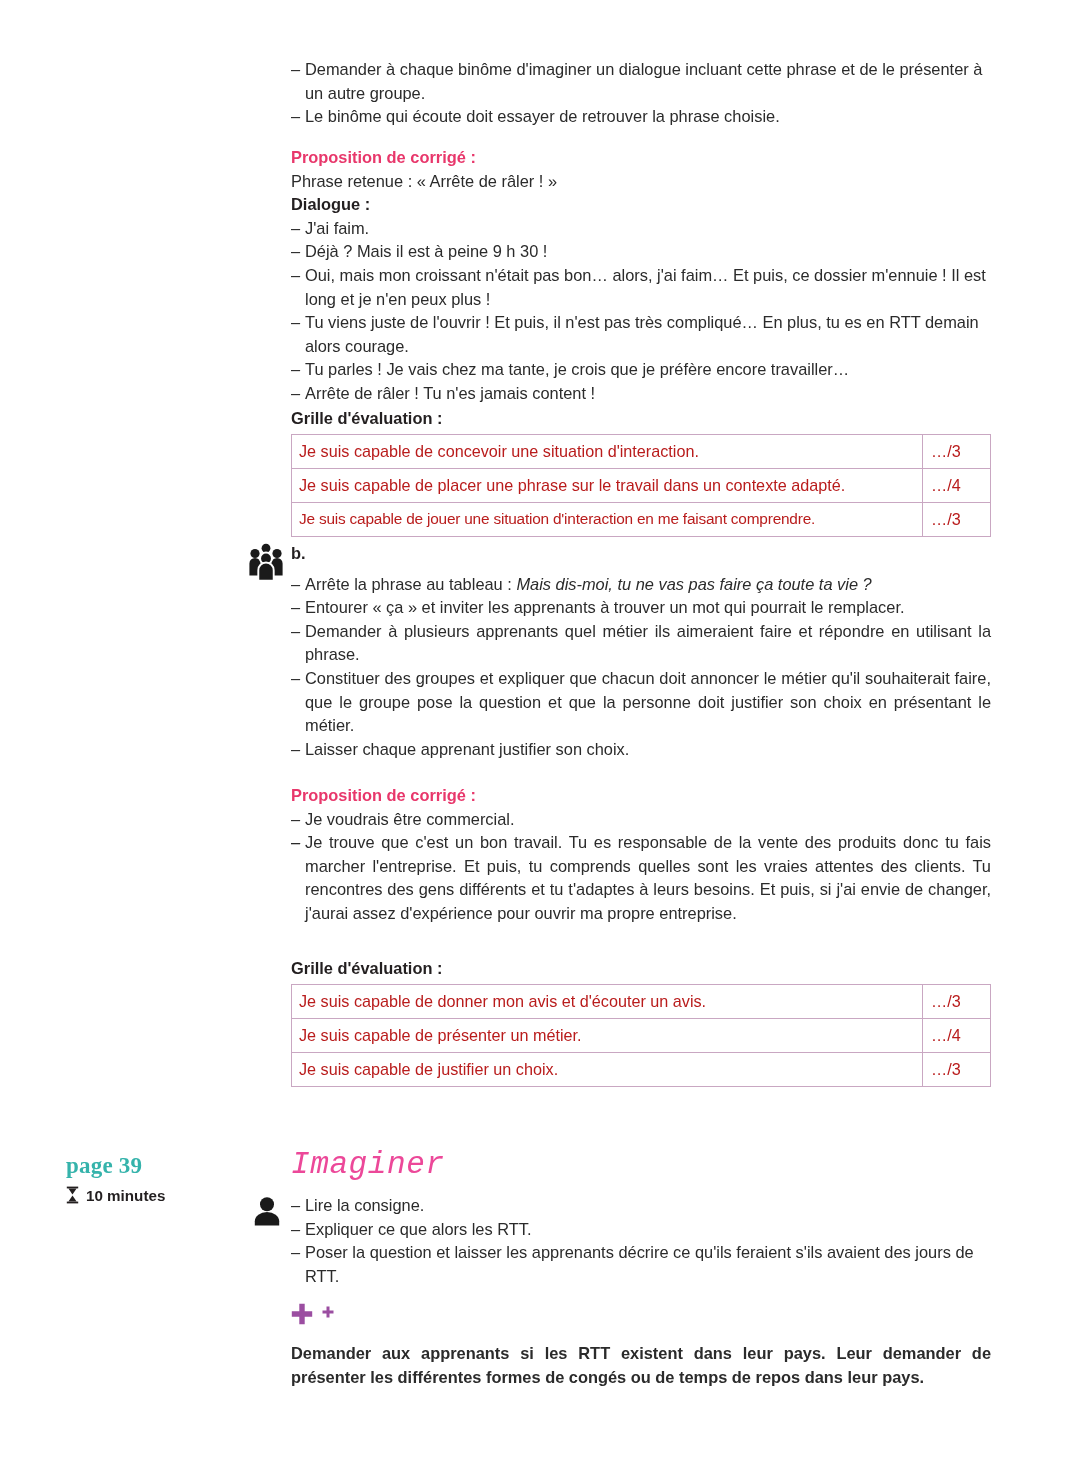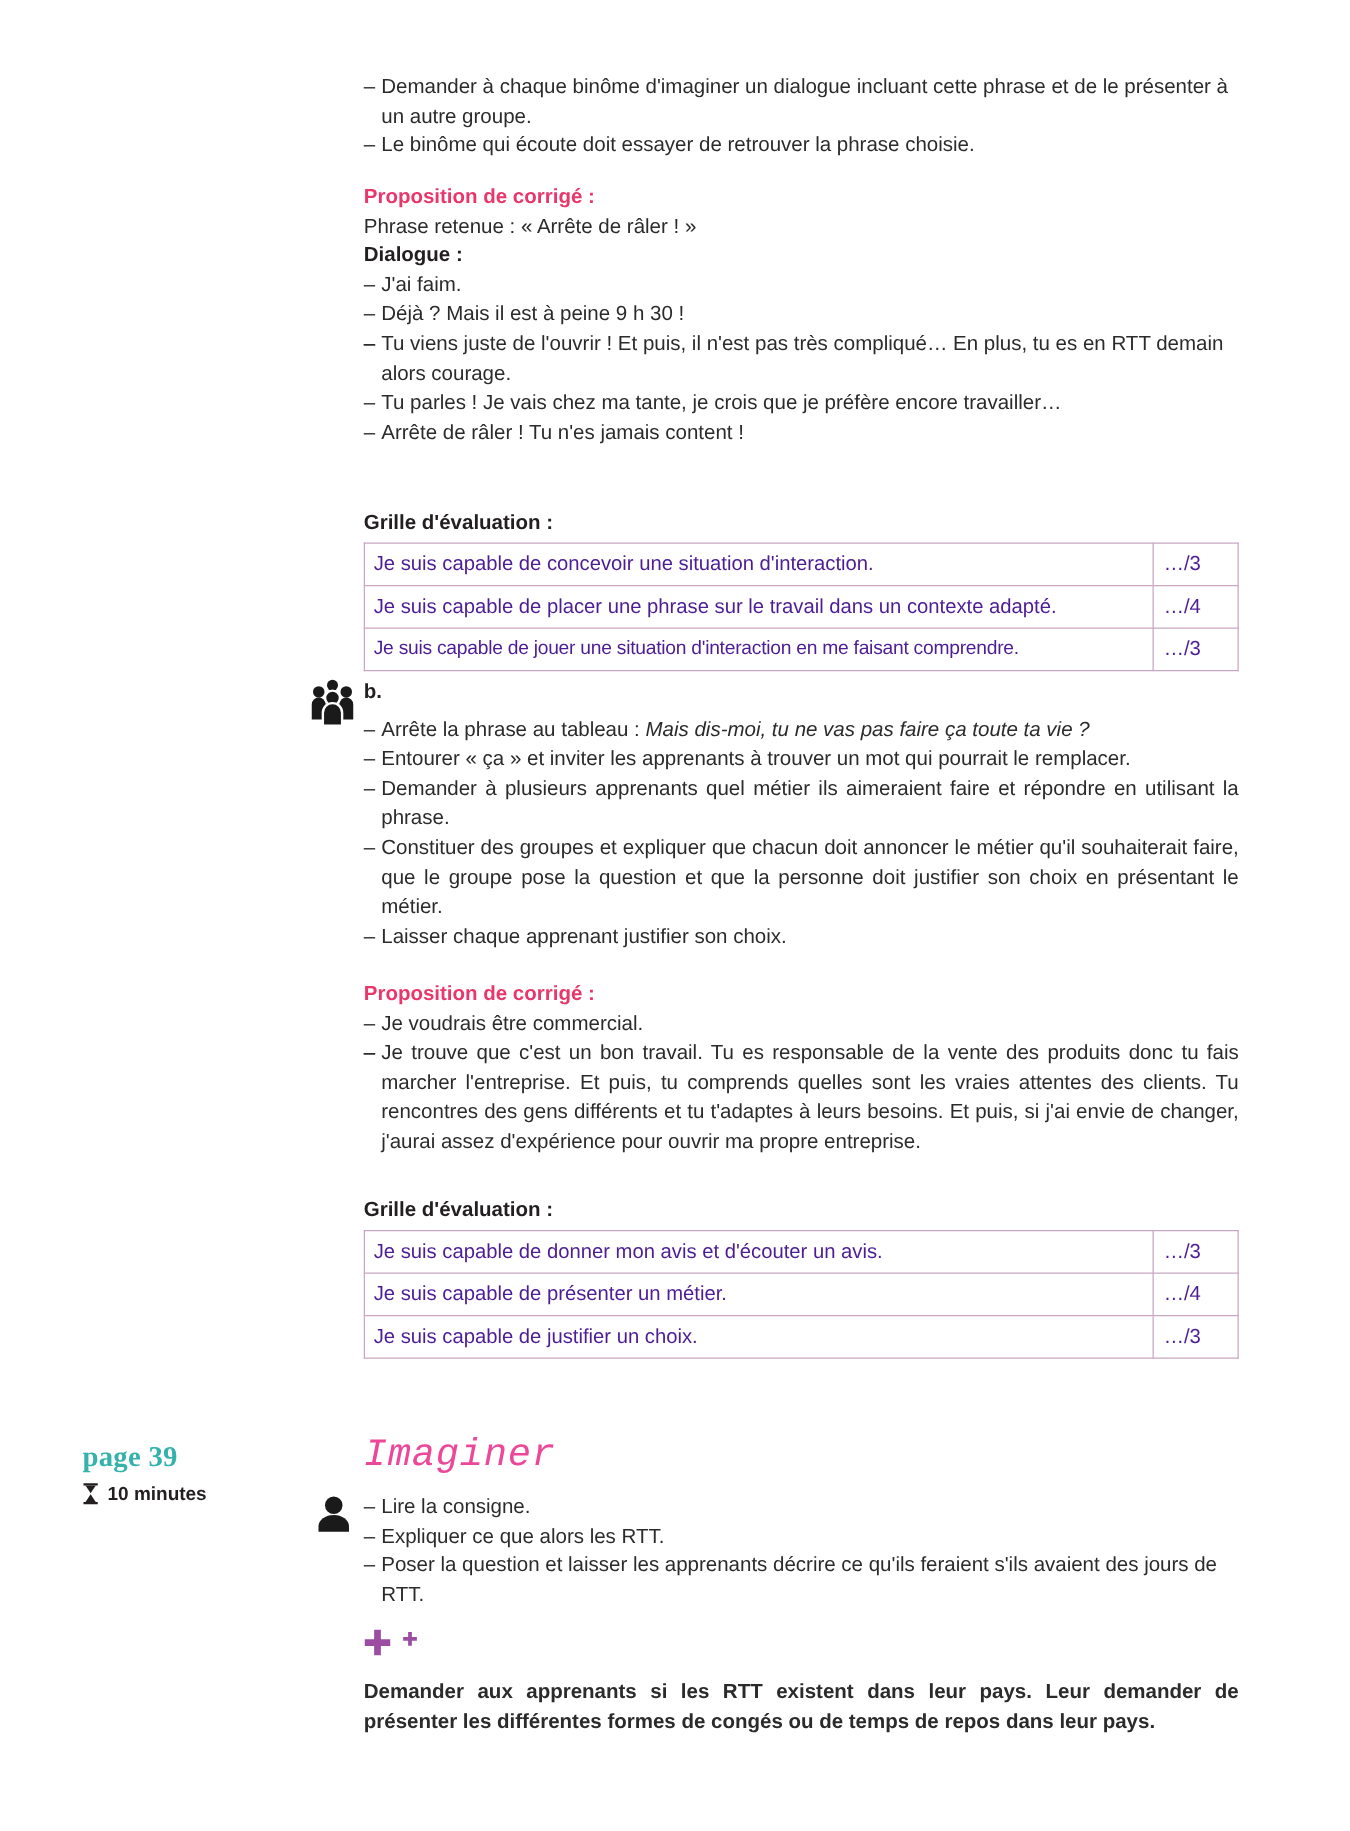--- a/index.html
+++ b/index.html
@@ -79,21 +79,21 @@
   }
   table.grid {
     border-collapse: collapse;
     width: 700px;
     table-layout: fixed;
   }
   table.grid td {
     border: 1px solid #c9a7c2;
     font-size: 16.2px;
     line-height: 20px;
-    color: #4c1d95;
+    color: #b91c1c;
     padding: 6px 7px 7px 7px;
     vertical-align: middle;
   }
   table.grid td.score {
     width: 52px;
     text-align: left;
     padding-left: 8px;
   }
 
   
@@ -192,20 +192,21 @@
       <li class="dline">
         <span class="dash">–</span>
         <span>J'ai faim.</span>
       </li>
       <li class="dline">
         <span class="dash">–</span>
         <span>Déjà ? Mais il est à peine 9 h 30 !</span>
       </li>
       <li class="dline">
         <span class="dash">–</span>
+        <span>Oui, mais mon croissant n'était pas bon… alors, j'ai faim… Et puis, ce dossier m'ennuie ! Il est long et je n'en peux plus !</span>
       </li>
       <li class="dline">
         <span class="dash">–</span>
         <span>Tu viens juste de l'ouvrir ! Et puis, il n'est pas très compliqué… En plus, tu es en RTT demain alors courage.</span>
       </li>
       <li class="dline">
         <span class="dash">–</span>
         <span>Tu parles ! Je vais chez ma tante, je crois que je préfère encore travailler…</span>
       </li>
       <li class="dline">

